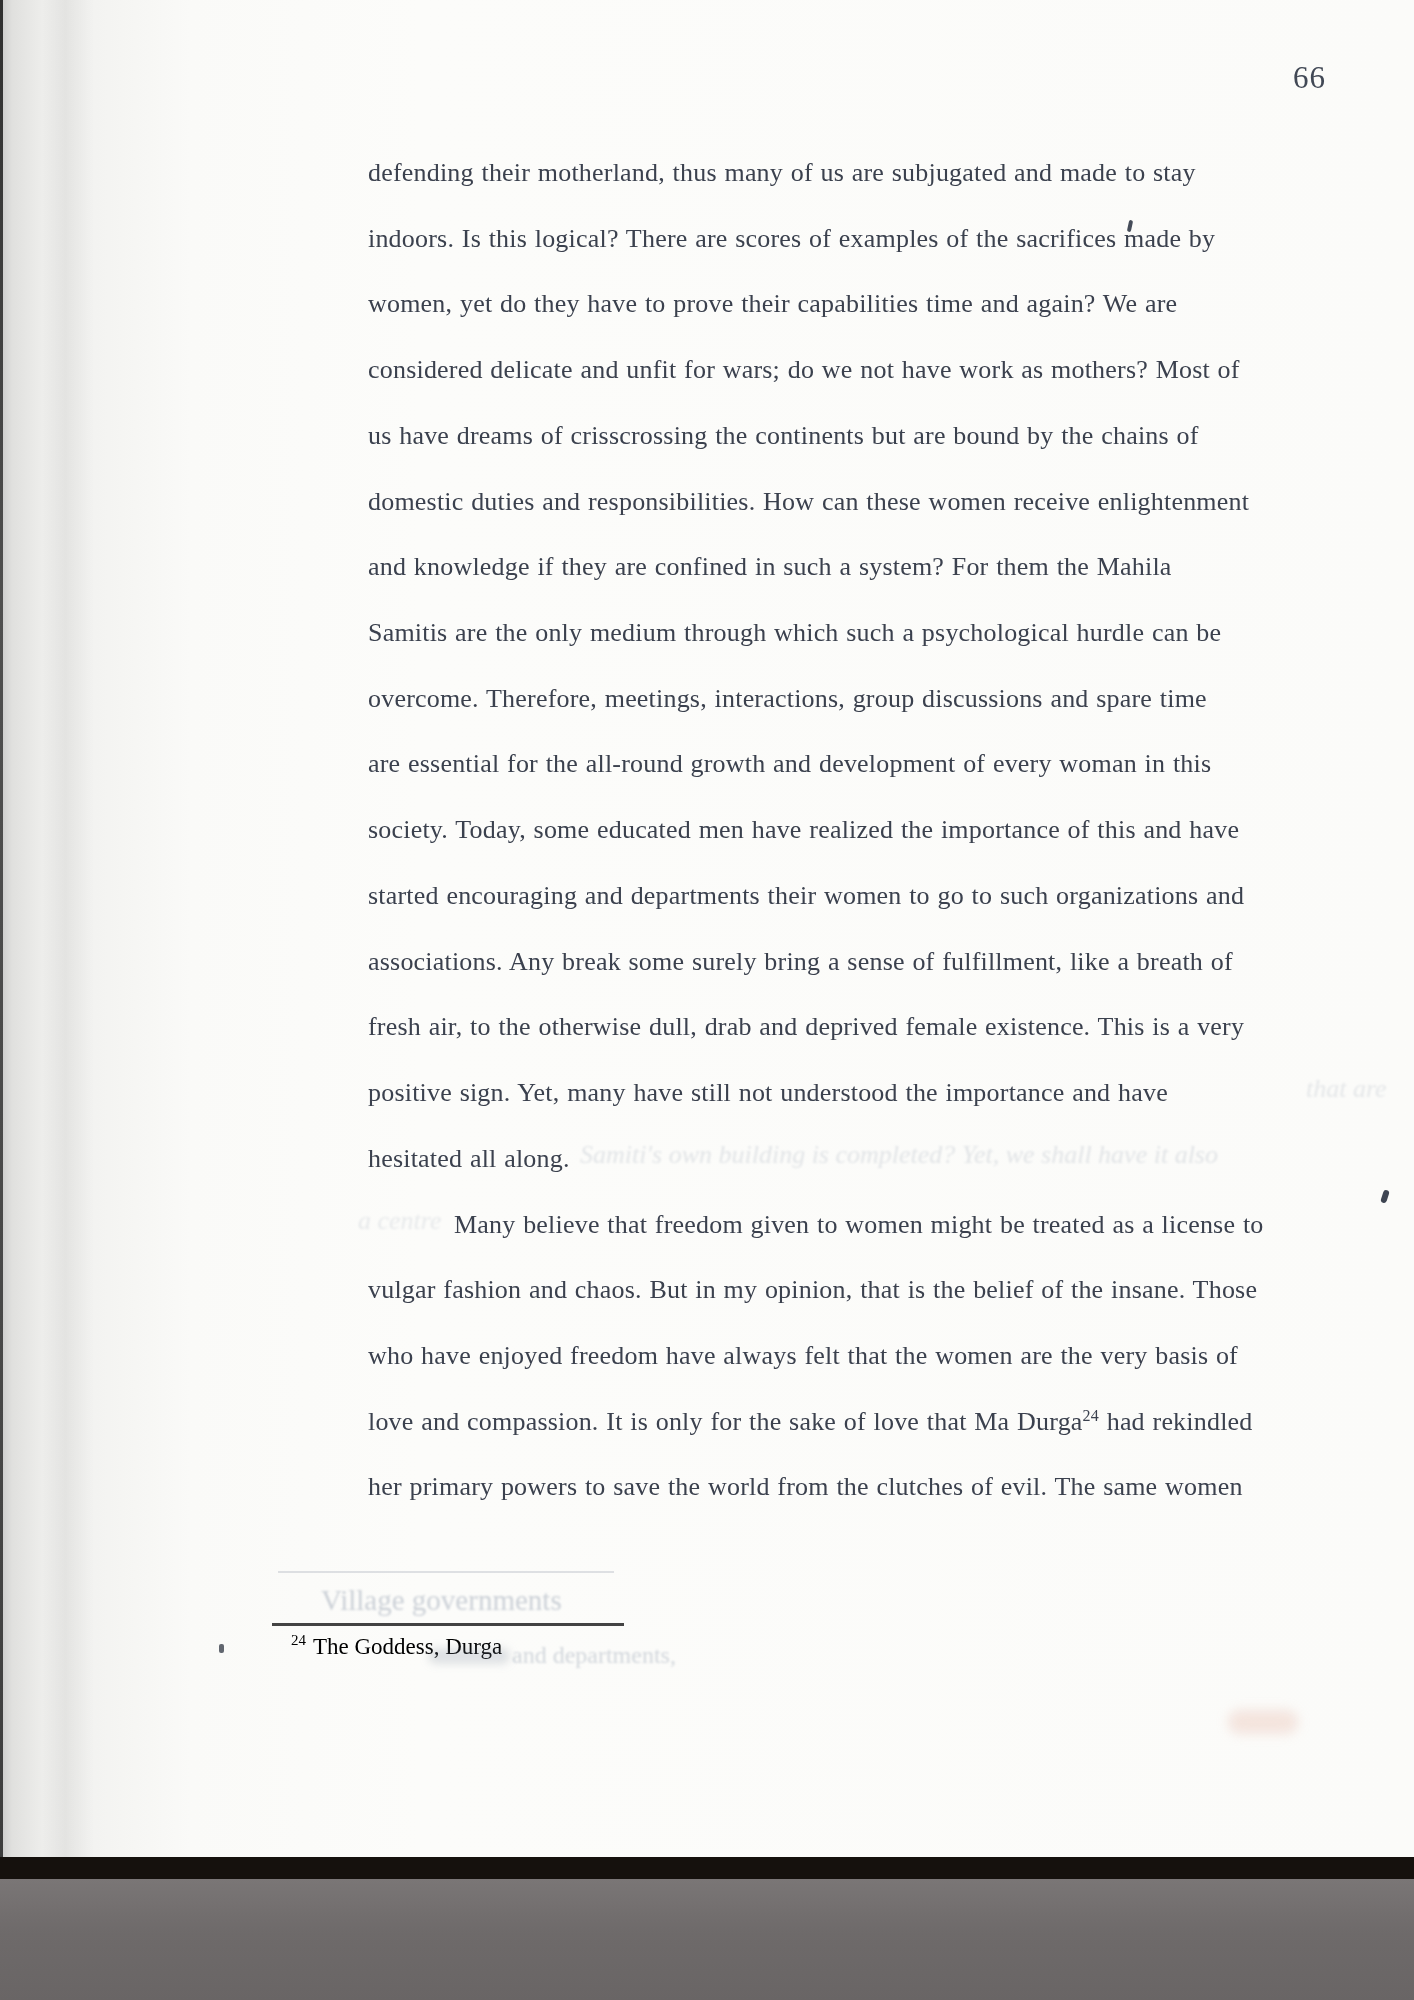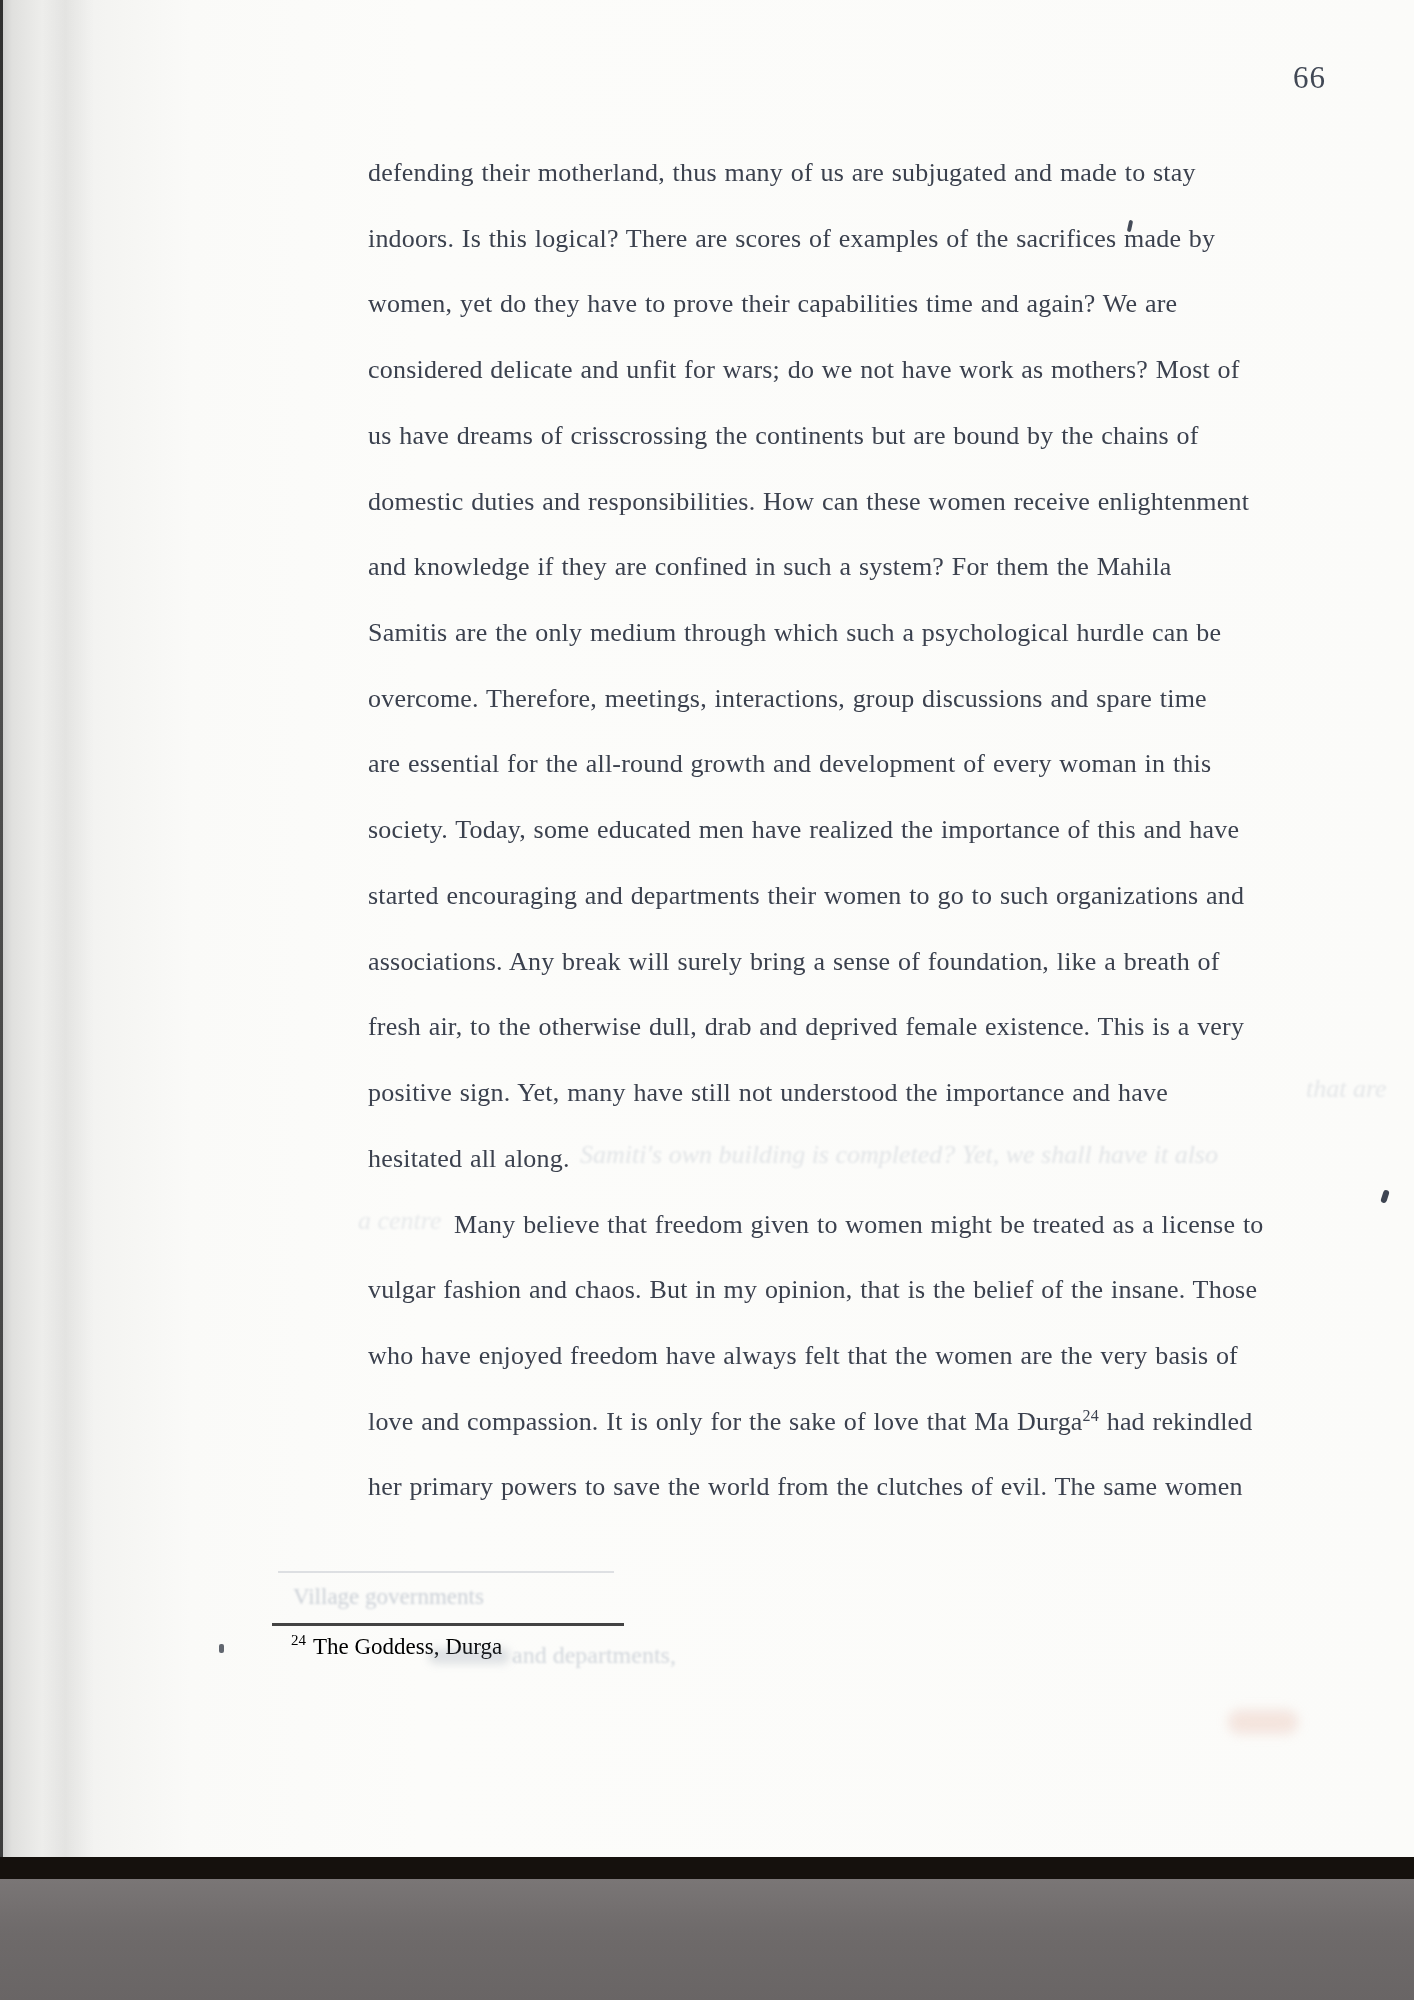--- a/index.html
+++ b/index.html
@@ -74,21 +74,21 @@
     <div class="line">women, yet do they have to prove their capabilities time and again? We are</div>
     <div class="line">considered delicate and unfit for wars; do we not have work as mothers? Most of</div>
     <div class="line">us have dreams of crisscrossing the continents but are bound by the chains of</div>
     <div class="line">domestic duties and responsibilities. How can these women receive enlightenment</div>
     <div class="line">and knowledge if they are confined in such a system? For them the Mahila</div>
     <div class="line">Samitis are the only medium through which such a psychological hurdle can be</div>
     <div class="line">overcome. Therefore, meetings, interactions, group discussions and spare time</div>
     <div class="line">are essential for the all-round growth and development of every woman in this</div>
     <div class="line">society. Today, some educated men have realized the importance of this and have</div>
     <div class="line">started encouraging and departments their women to go to such organizations and</div>
-    <div class="line">associations. Any break will surely bring a sense of foundation, like a breath of</div>
+    <div class="line">associations. Any break some surely bring a sense of fulfillment, like a breath of</div>
     <div class="line">fresh air, to the otherwise dull, drab and deprived female existence. This is a very</div>
     <div class="line">positive sign. Yet, many have still not understood the importance and have</div>
     <div class="line">hesitated all along.</div>
     <div class="line indent">Many believe that freedom given to women might be treated as a license to</div>
     <div class="line">vulgar fashion and chaos. But in my opinion, that is the belief of the insane. Those</div>
     <div class="line">who have enjoyed freedom have always felt that the women are the very basis of</div>
     <div class="line"><span>love and compassion. It is only for the sake of love that Ma Durga</span><sup class="sup">24</sup><span> had rekindled</span></div>
     <div class="line">her primary powers to save the world from the clutches of evil. The same women</div>
   </div>
 
@@ -96,21 +96,21 @@
 
 <div class="footnote-rule"></div>
 <div class="footnote">
   <span class="fn-marker">24</span><span>The Goddess, Durga</span>
 </div>
 
 <div id="ghost-layer">
     <div class="ghost" style="left: 580px; top: 1140px; font-size: 26px; opacity: 0.16; font-style: italic;">Samiti's own building is completed? Yet, we shall have it also</div>
     <div class="ghost" style="left: 1306px; top: 1074px; font-size: 26px; opacity: 0.14; font-style: italic;">that are</div>
     <div class="ghost" style="left: 358px; top: 1206px; font-size: 26px; opacity: 0.13; font-style: italic;">a centre</div>
-    <div class="ghost" style="left: 293px; top: 1584px; font-size: 23px; opacity: 0.3; font-style: normal;">Village governments</div>
+    <div class="ghost" style="left: 321px; top: 1584px; font-size: 29px; opacity: 0.3; font-style: normal;">Village governments</div>
     <div class="ghost" style="left: 512px; top: 1642px; font-size: 24px; opacity: 0.26; font-style: normal;">and departments,</div>
   </div>
 
 <div class="artifact" style="left:1128px;top:220px;width:4px;height:12px;background:#454c59;border-radius:2px;transform:rotate(12deg);"></div>
 <div class="artifact" style="left:1382px;top:1190px;width:6px;height:13px;background:#3e4552;border-radius:3px;transform:rotate(18deg);"></div>
 <div class="artifact" style="left:219px;top:1644px;width:5px;height:9px;background:#61666f;border-radius:2px;"></div>
 <div class="artifact" style="left:428px;top:1648px;width:82px;height:16px;background:rgba(120,130,150,0.22);border-radius:8px;filter:blur(4px);"></div>
 <div class="artifact" style="left:1228px;top:1710px;width:70px;height:24px;background:rgba(225,170,150,0.28);border-radius:12px;filter:blur(6px);"></div>
 
 <div class="black-band"></div>

